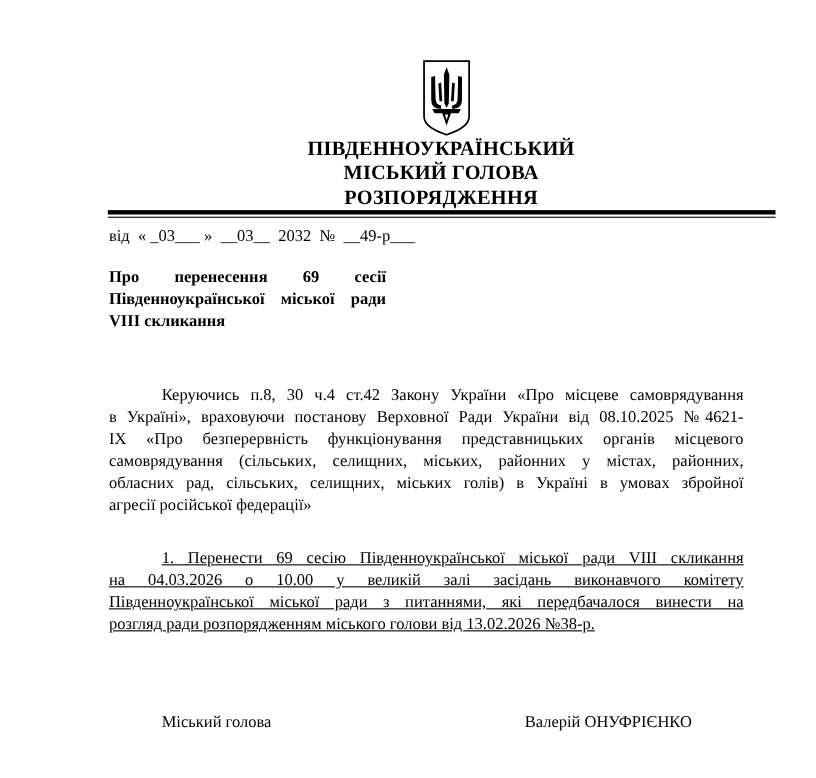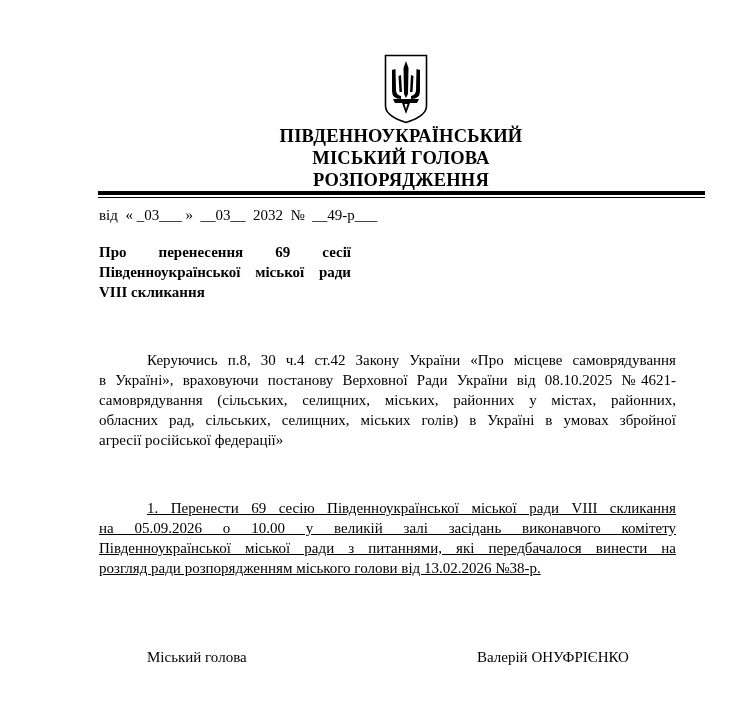--- a/index.html
+++ b/index.html
@@ -137,26 +137,27 @@
 
 <div id="subject" class="abs txt">
   <span class="just-line">Про перенесення 69 сесії</span>
   <span class="just-line">Південноукраїнської міської ради</span>
   <span class="left-line">VIII  скликання</span>
 </div>
 
 <div id="preamble" class="abs txt">
   <span class="para-line indent">Керуючись п.8, 30 ч.4 ст.42 Закону України «Про місцеве самоврядування</span>
   <span class="para-line">в Україні», враховуючи постанову Верховної Ради України від 08.10.2025 №4621-</span>
+  <span class="para-line">IX «Про безперервність функціонування представницьких органів місцевого</span>
   <span class="para-line">самоврядування (сільських, селищних, міських, районних у містах, районних,</span>
   <span class="para-line">обласних рад, сільських, селищних, міських голів) в Україні в умовах збройної</span>
   <span class="para-line last">агресії російської федерації»</span>
 </div>
 
 <div id="point1" class="abs txt">
   <span class="para-line indent">1. Перенести  69 сесію Південноукраїнської міської ради VIII скликання</span>
-  <span class="para-line">на 05.09.2026 о 10.00 у великій залі засідань виконавчого комітету</span>
+  <span class="para-line">на 04.03.2026 о 10.00 у великій залі засідань виконавчого комітету</span>
   <span class="para-line">Південноукраїнської міської ради з  питаннями, які передбачалося винести на</span>
   <span class="para-line last">розгляд ради розпорядженням міського голови від 13.02.2026 №38-р.</span>
 </div>
 
 <div id="sig-title" class="abs txt">Міський голова</div>
 <div id="sig-name" class="abs txt">Валерій ОНУФРІЄНКО</div>
 
 </body></html>

